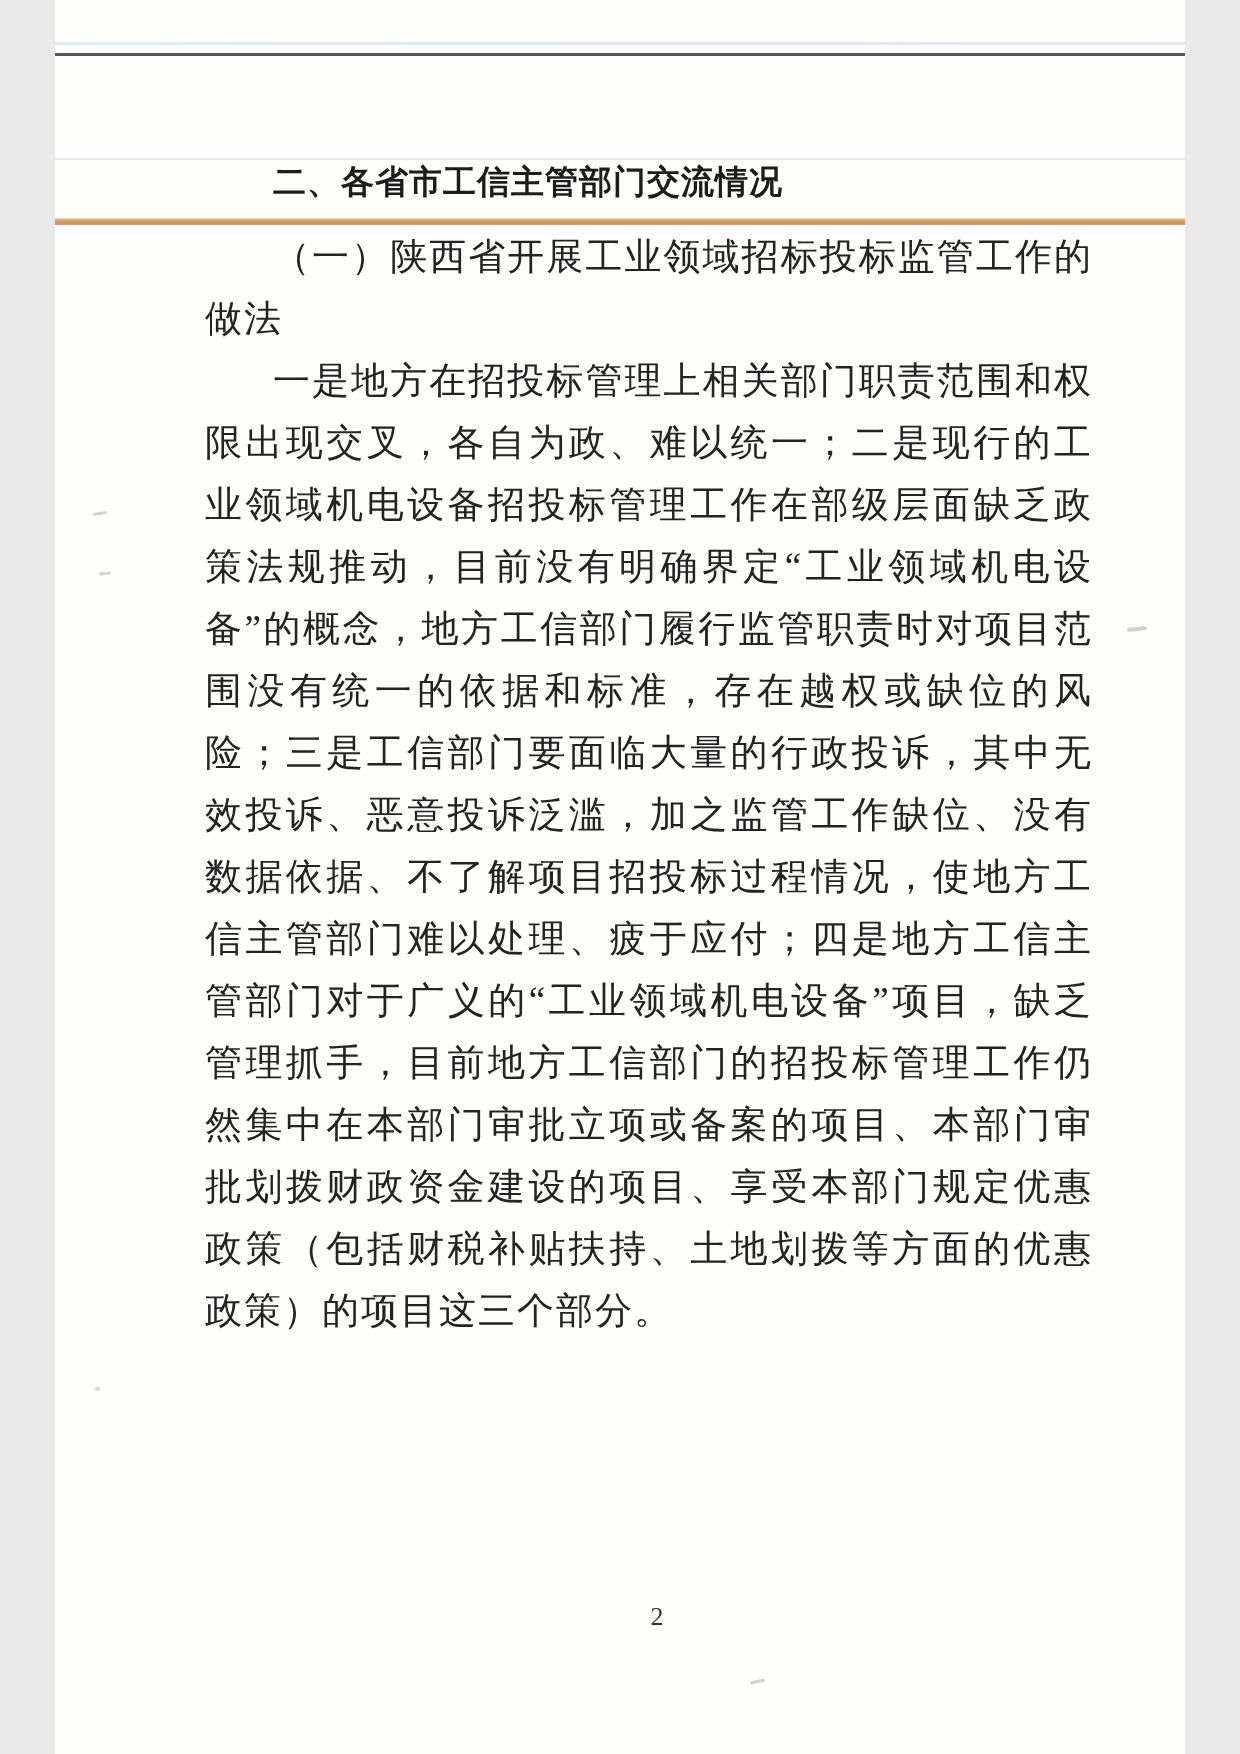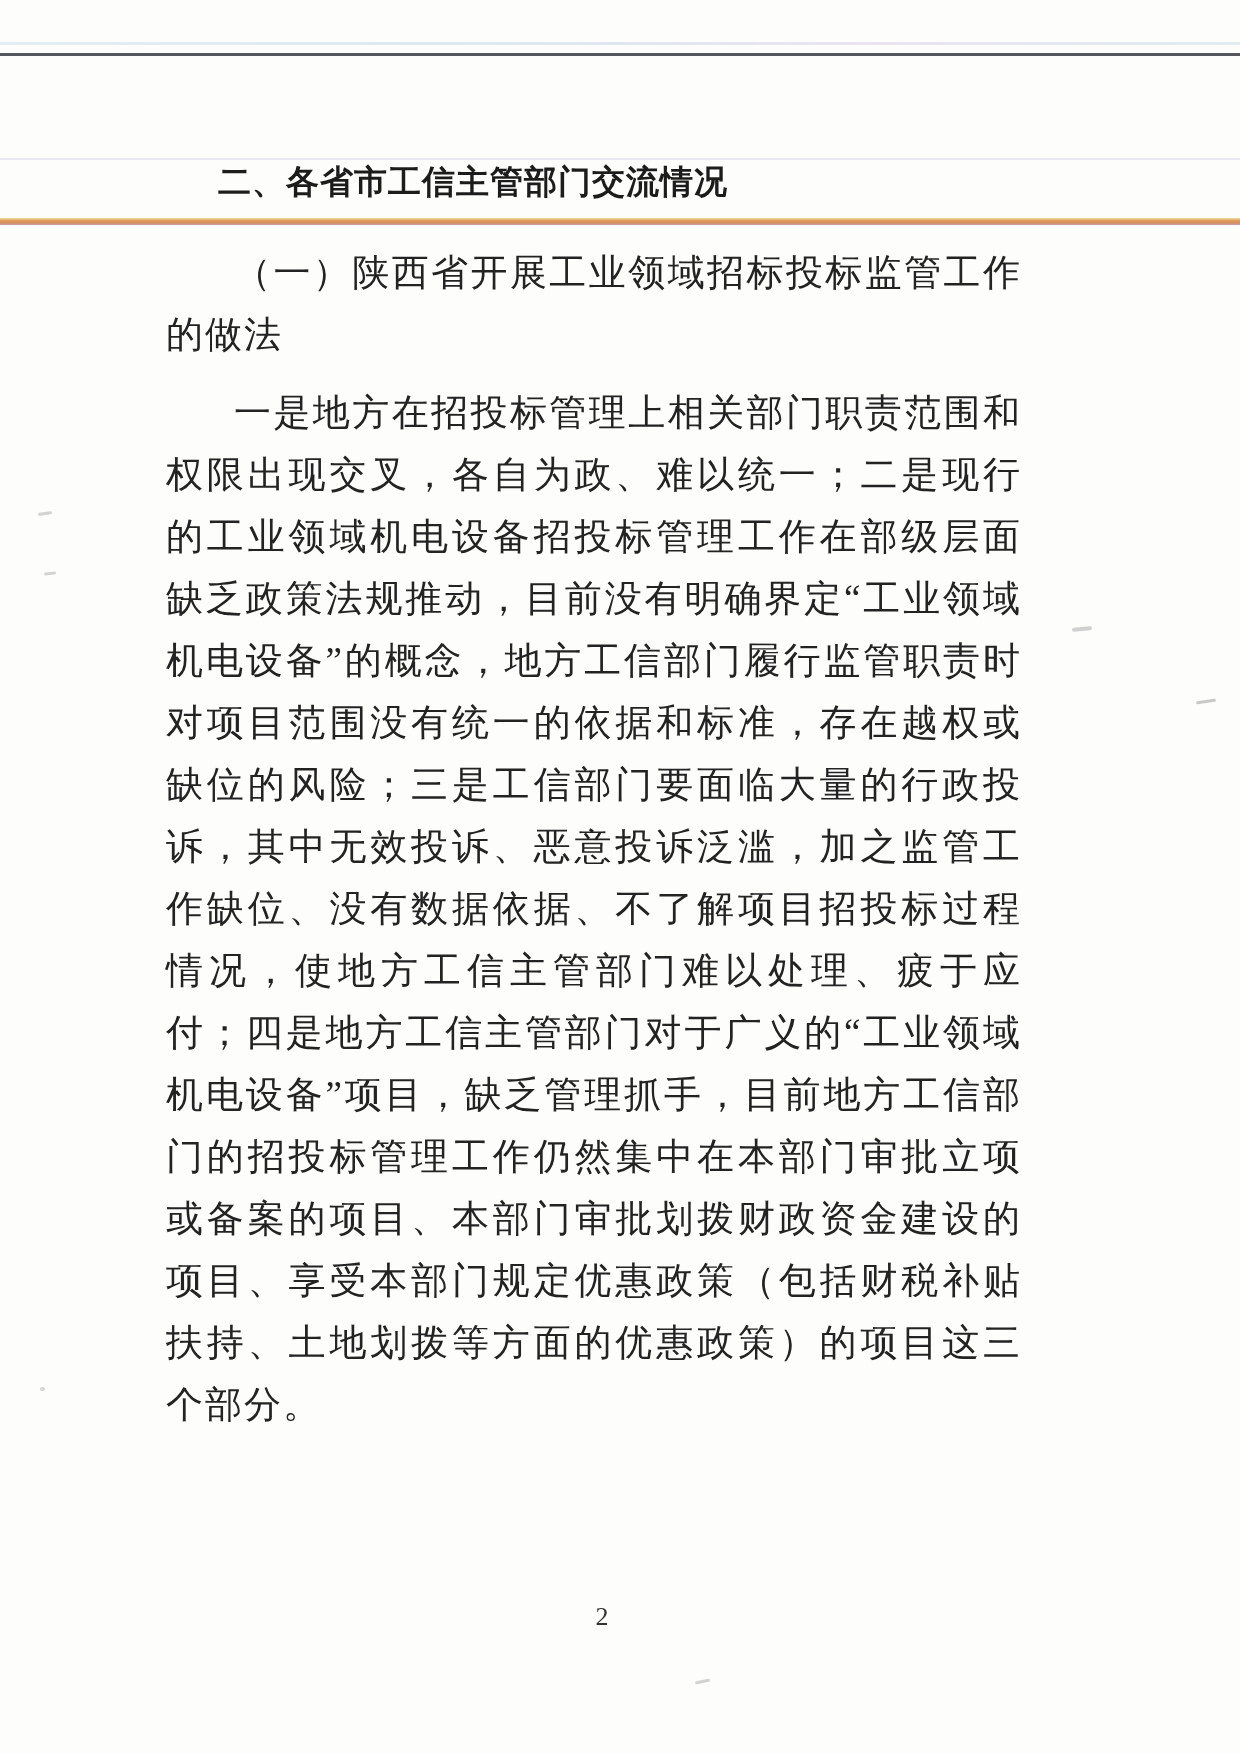--- a/index.html
+++ b/index.html
@@ -1,19 +1,19 @@
 <!DOCTYPE html>
 <html><head>
 <meta charset="utf-8">
 <style>
   html, body { margin: 0; padding: 0; }
   body { background: #e9e9e9; }
   .page {
     position: relative;
-    width: 1240px;
+    width: 1130px;
     height: 1754px;
     margin: 0 auto;
     background: #fdfdfc;
     overflow: hidden;
     font-family: "Liberation Serif", "DejaVu Serif", serif;
   }
   
   .line-blue {
     position: absolute; left: 0; top: 42px; width: 100%; height: 3px;
     background: linear-gradient(90deg, #e3edf4 0%, #dce8f2 40%, #e9e3f0 70%, #e0ecf0 100%);
@@ -42,21 +42,21 @@
   }
   
   .doc-body {
     position: absolute; left: 150px; top: 226px; width: 888px;
     font-size: 37px;
     line-height: 62px;
     letter-spacing: 2px;
     color: #232323;
     text-align: justify;
   }
-  .para { margin: 16px; }
+  .para { margin: 0; }
   .para.indent { text-indent: 68px; }
   .seg-bold { font-weight: normal; }
   
   .page-number {
     position: absolute; left: 0; top: 1602px; width: 1204px;
     text-align: center;
     font-size: 26px;
     color: #333;
     font-family: "Liberation Serif", "DejaVu Serif", serif;
   }

